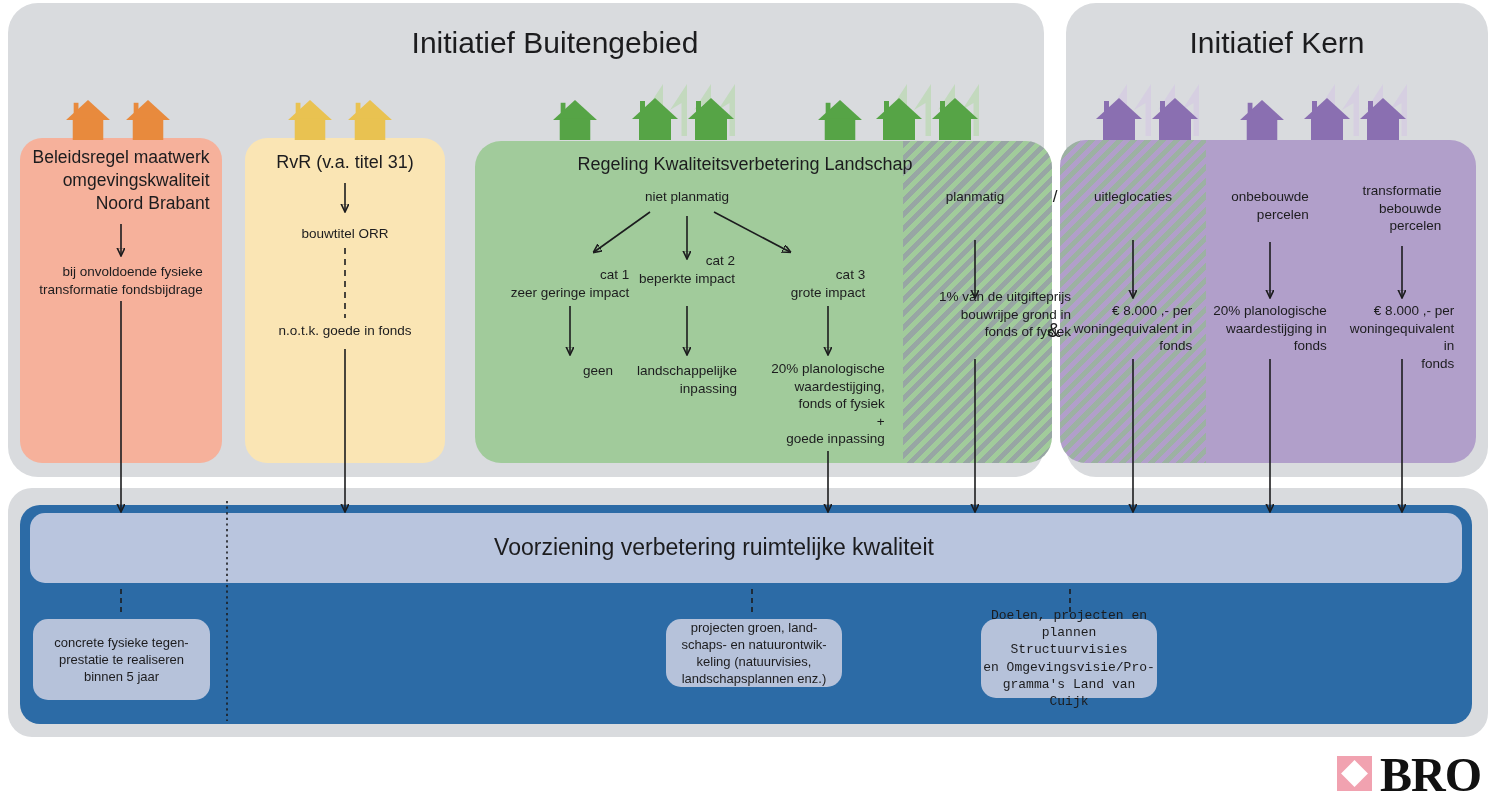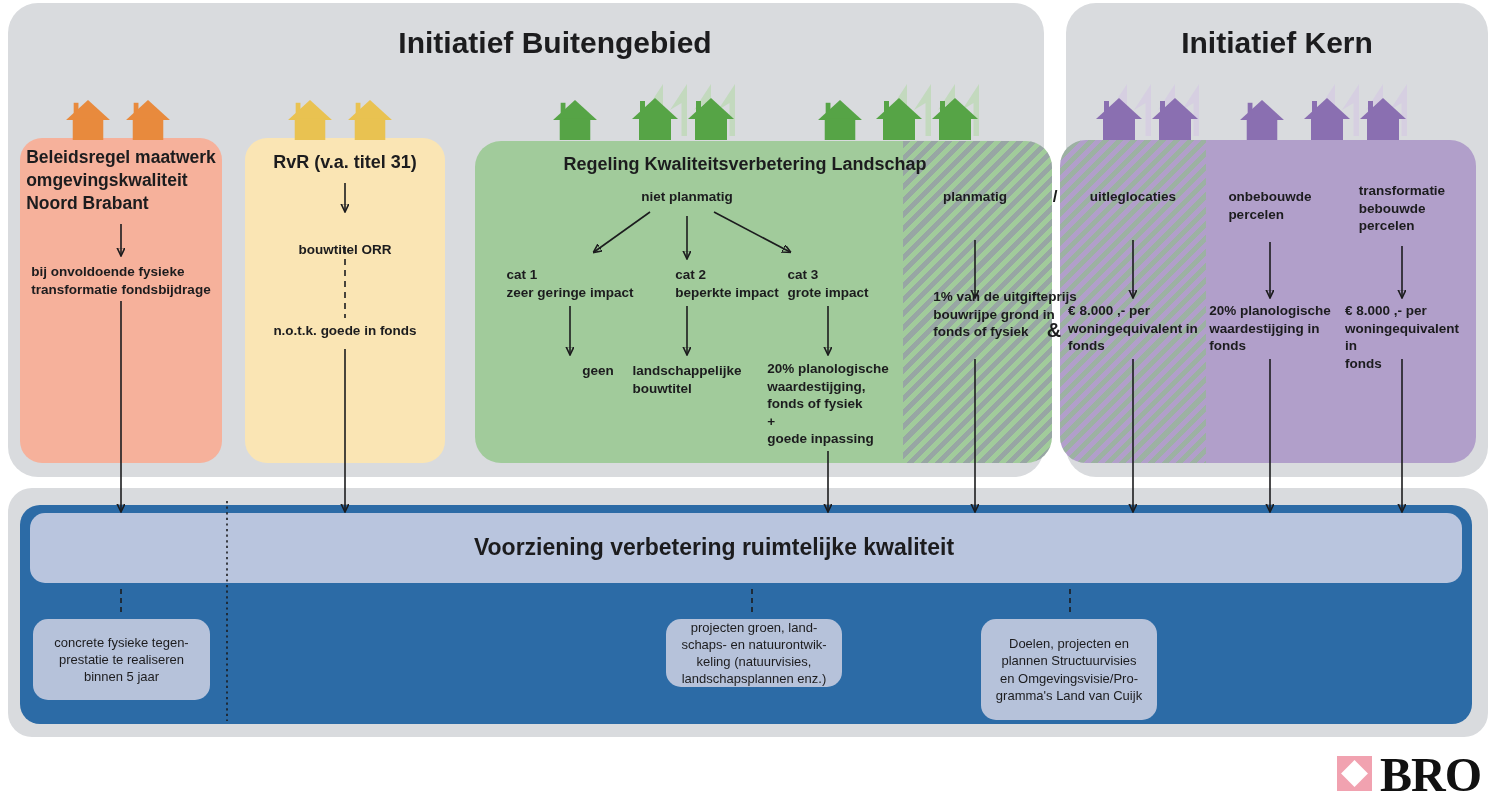--- a/index.html
+++ b/index.html
@@ -1,21 +1,21 @@
 <!DOCTYPE html>
 <html style="--panel: #d9dbde; --text: #1c1c1e; --salmon: #f6b19b; --salmon-house: #e88a3d; --yellow: #fae5b4; --yellow-house: #e9c251; --green: #a1cb9b; --green-house: #56a446; --green-ghost: #b5d8ab; --purple: #b19fca; --purple-house: #8a6fb1; --purple-ghost: #d3c8e3; --blue-dark: #2c6ba6; --blue-band: #b9c5de; --blue-card: #b6c2da; --logo-pink: #f1a2b0;"><head>
 <meta charset="utf-8">
 <style>
   html,body{margin:0;padding:0;background:#ffffff;}
   body{width:1495px;height:793px;position:relative;overflow:hidden;
        font-family:"Liberation Sans",sans-serif;color:var(--text,#1c1c1e);}
   .panel{position:absolute;background:var(--panel);border-radius:30px;}
   .bigbox{position:absolute;border-radius:26px;}
-  .txt{position:absolute;transform:translateX(-50%);text-align:left;
-       white-space:pre-line;font-size:13.5px;line-height:1.3;color:var(--text);z-index:6;font-weight:bold;}
+  .txt{position:absolute;transform:translateX(-50%);text-align:right;
+       white-space:pre-line;font-size:13.5px;line-height:1.3;color:var(--text);z-index:6;}
   .h1{font-size:30px;line-height:1.1;}
   .box-title{font-size:17.5px;line-height:1.32;}
   .rvr-title{font-size:18px;}
   .green-title{font-size:18px;}
   .band-title{font-size:23px;}
   .slash{font-size:17px;}
   .amp{font-size:20px;}
   .hatch-green{position:absolute;border-radius:0 26px 26px 0;z-index:2;
        background:repeating-linear-gradient(135deg,rgba(138,111,177,0.40) 0 5px,rgba(0,0,0,0) 5px 10px);}
   .hatch-purple{position:absolute;border-radius:26px 0 0 26px;z-index:2;
@@ -120,34 +120,34 @@
 <div class="bigbox" style="left:1060px;top:140px;width:416px;height:323px;background:var(--purple);z-index:1;"></div>
 <div class="hatch-purple" style="left:1060px;top:140px;width:146px;height:323px;"></div>
 
 <div class="txt box-title" style="left:121px;top:146px;">Beleidsregel maatwerk
 omgevingskwaliteit
 Noord Brabant</div>
 <div class="txt" style="left:121px;top:263px;">bij onvoldoende fysieke
 transformatie fondsbijdrage</div>
 
 <div class="txt rvr-title" style="left:345px;top:151px;">RvR (v.a. titel 31)</div>
-<div class="txt" style="left:345px;top:225px;margin-top:16px;">bouwtitel ORR</div>
+<div class="txt" style="left:345px;top:225px;">bouwtitel ORR</div>
 <div class="txt" style="left:345px;top:322px;">n.o.t.k. goede in fonds</div>
 
 <div class="txt green-title" style="left:745px;top:153px;">Regeling Kwaliteitsverbetering Landschap</div>
 <div class="txt" style="left:687px;top:188px;">niet planmatig</div>
 <div class="txt" style="left:570px;top:266px;">cat 1
 zeer geringe impact</div>
-<div class="txt" style="left:687px;top:266px;margin-left:40px;">cat 2
+<div class="txt" style="left:687px;top:252px;">cat 2
 beperkte impact</div>
 <div class="txt" style="left:828px;top:266px;">cat 3
 grote impact</div>
 <div class="txt" style="left:598px;top:362px;">geen</div>
 <div class="txt" style="left:687px;top:362px;">landschappelijke
-bouwtitel</div>
+inpassing</div>
 <div class="txt" style="left:828px;top:360px;">20% planologische
 waardestijging,
 fonds of fysiek
 +
 goede inpassing</div>
 <div class="txt" style="left:975px;top:188px;">planmatig</div>
 <div class="txt" style="left:975px;top:288px;margin-left:30px;">1% van de uitgifteprijs
 bouwrijpe grond in
 fonds of fysiek</div>
 <div class="txt slash" style="left:1055px;top:186px;">/</div>
@@ -177,21 +177,21 @@
   <div class="ctext">concrete fysieke tegen-
 prestatie te realiseren
 binnen 5 jaar</div>
 </div>
 <div class="bluecard" style="left:666px;top:619px;width:176px;height:68px;">
   <div class="ctext">projecten groen, land-
 schaps- en natuurontwik-
 keling (natuurvisies,
 landschapsplannen enz.)</div>
 </div>
-<div class="bluecard" style="left:981px;top:619px;width:176px;height:101px;">
+<div class="bluecard" style="left:981px;top:619px;width:176px;height:79px;font-family:Liberation Mono, monospace;">
   <div class="ctext">Doelen, projecten en
 plannen Structuurvisies
 en Omgevingsvisie/Pro-
 gramma's Land van Cuijk</div>
 </div>
 
 <svg id="wires" width="1495" height="793">
   <defs>
     <marker id="ah" markerWidth="9" markerHeight="9" refX="7.5" refY="4" orient="auto" markerUnits="userSpaceOnUse">
       <path d="M0,0 L8.5,4 L0,8 Z" fill="#1c1c1e" stroke="none"></path>

